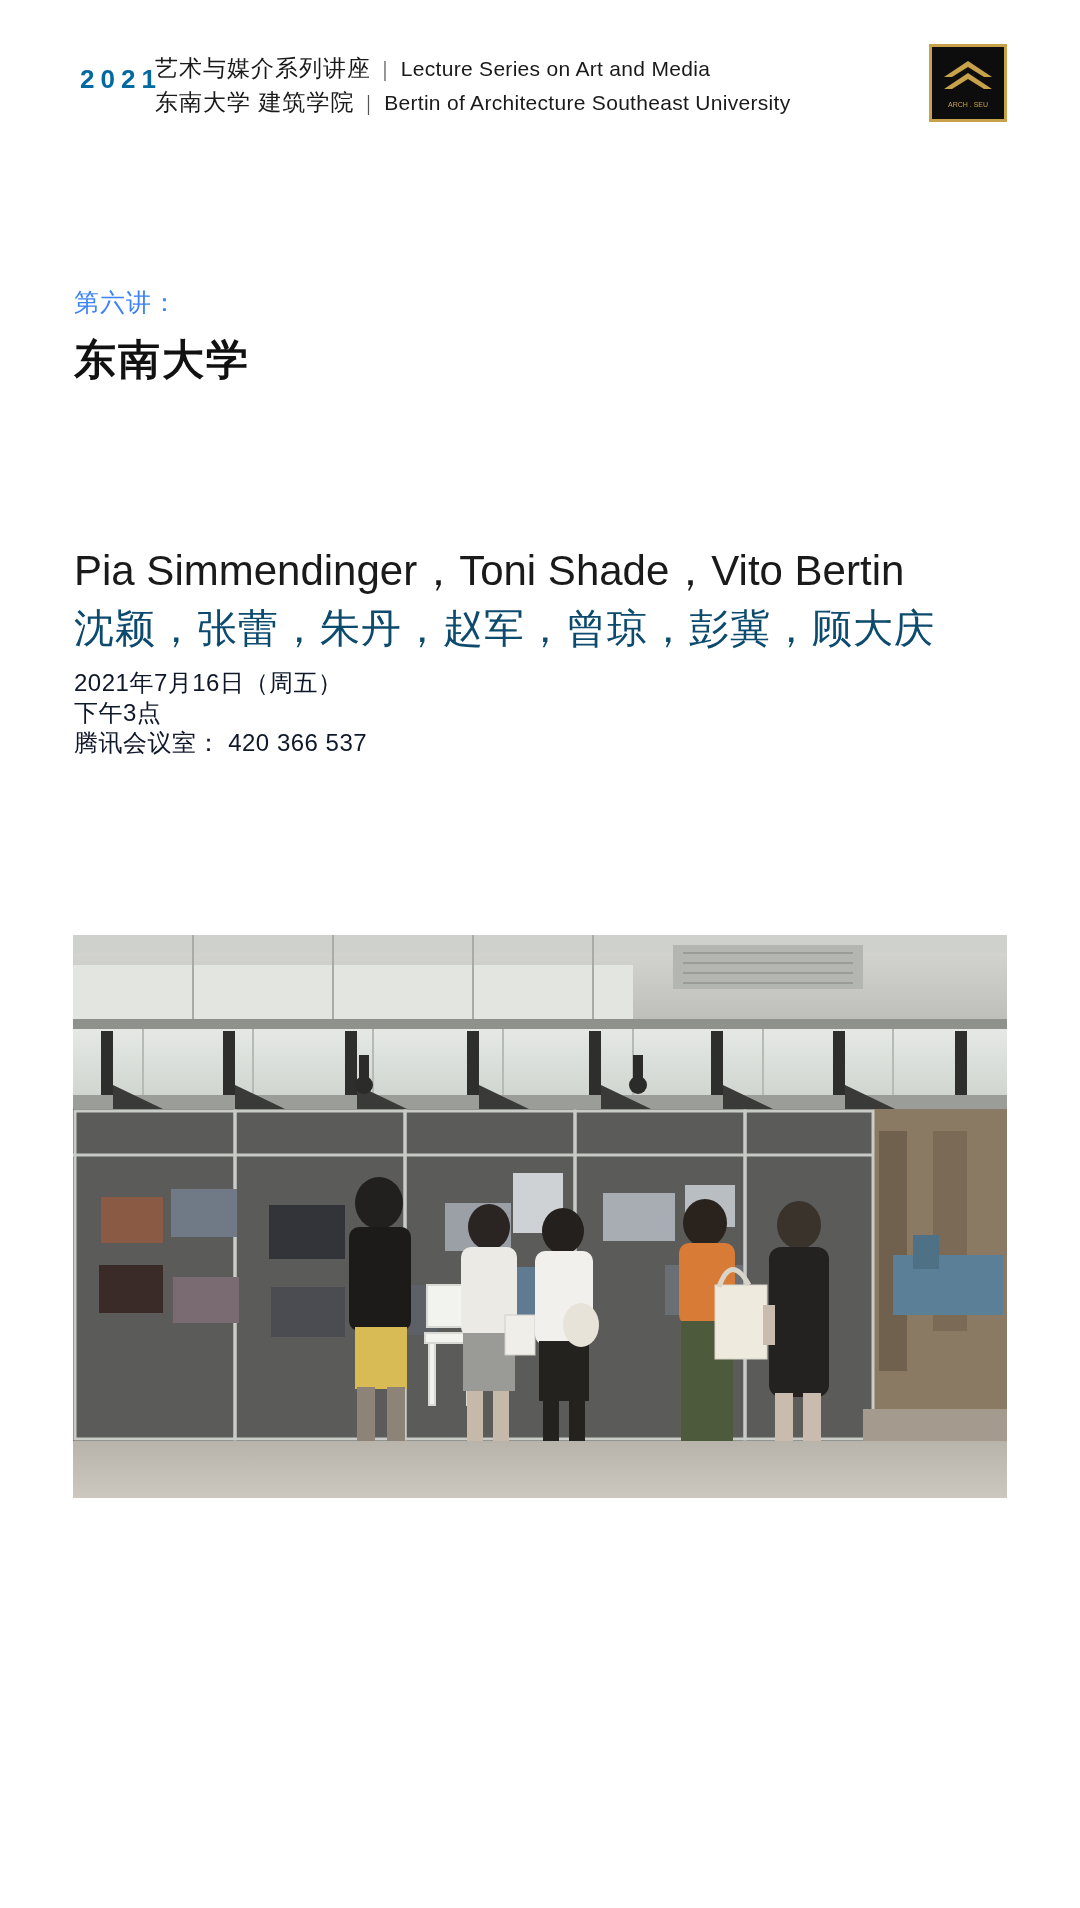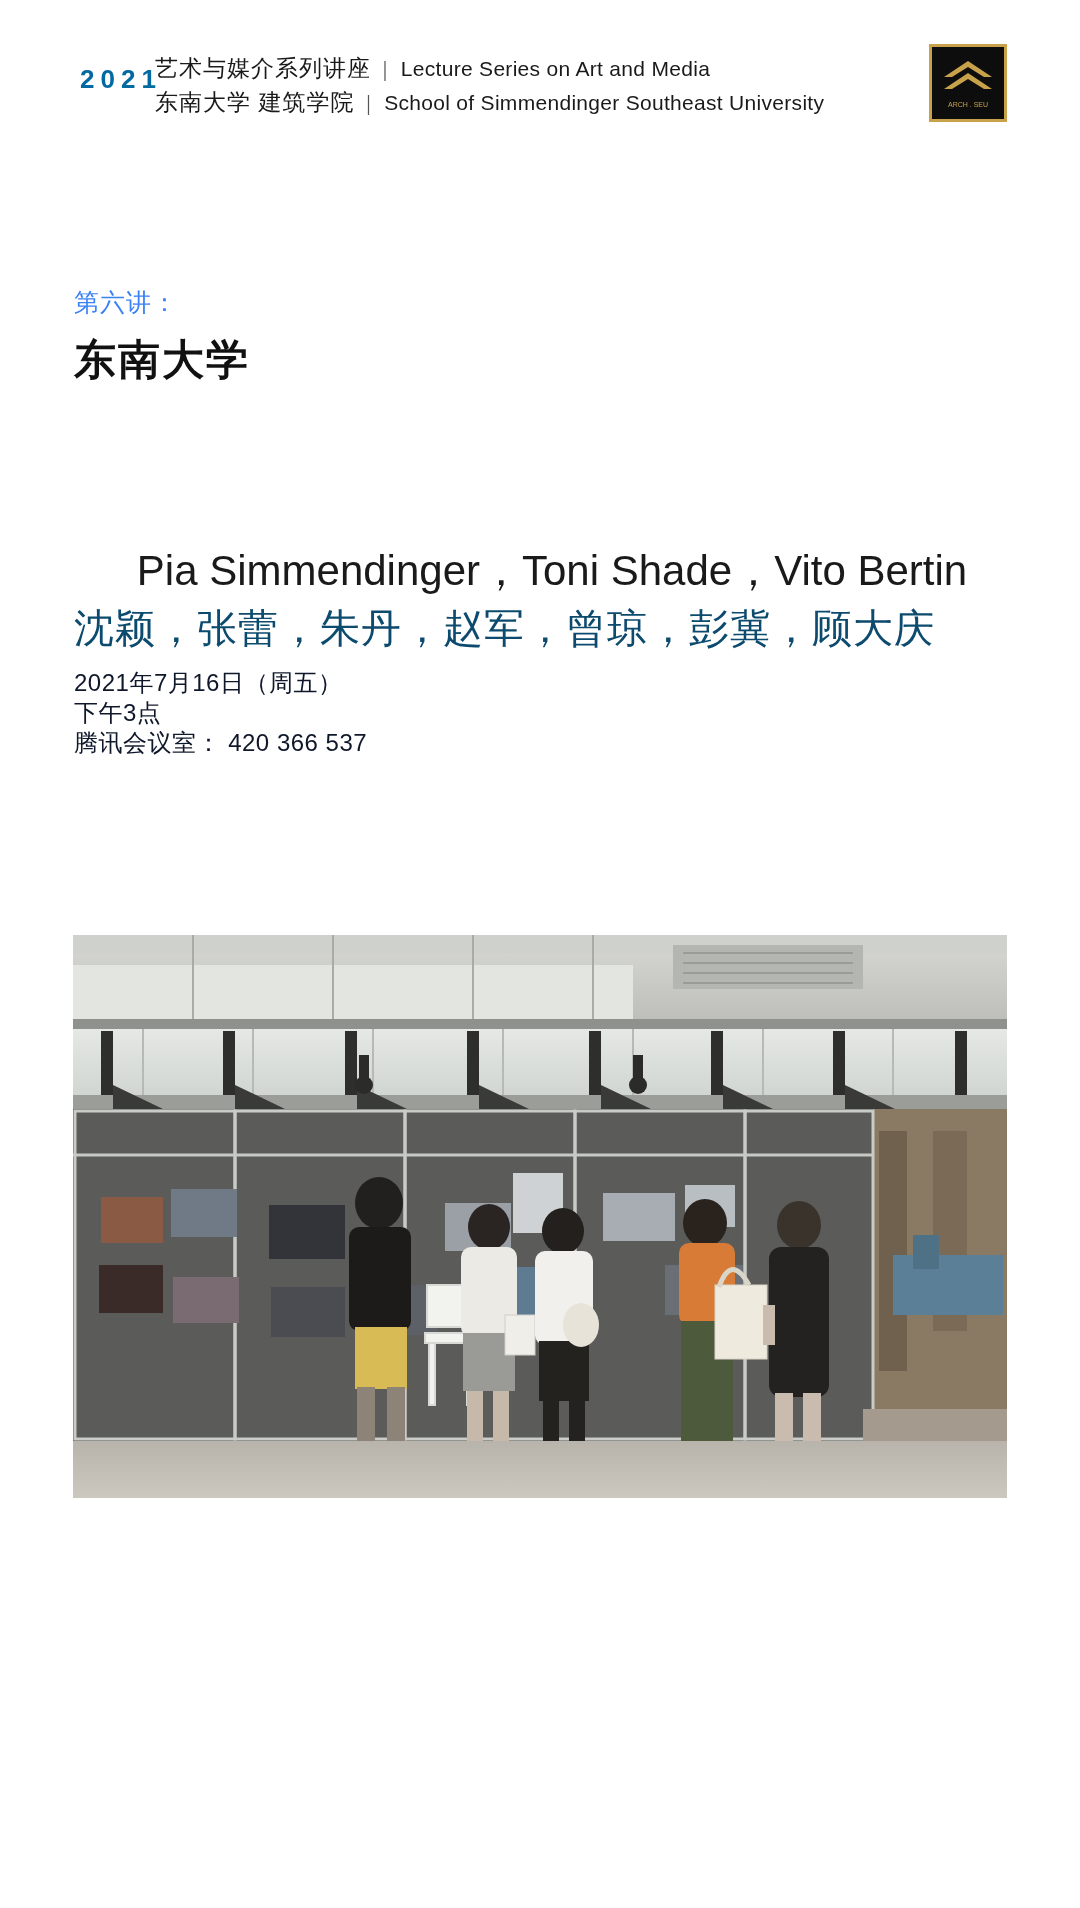--- a/index.html
+++ b/index.html
@@ -108,21 +108,20 @@
     left: 74px;
     top: 545px;
     right: 50px;
   }
   .speakers-en {
     font-size: 42px;
     line-height: 1.25;
     letter-spacing: 0px;
     color: #1a1a1a;
     white-space: nowrap;
-    text-align: center;
   }
   .speakers-cn {
     font-size: 40px;
     line-height: 1.3;
     letter-spacing: 1px;
     color: #0c4a6e;
     margin-top: 4px;
     white-space: nowrap;
   }
 
@@ -155,21 +154,21 @@
 </head>
 <body>
 
 <div class="header">
   <div class="header-year">2021</div>
   <div class="header-lines">
     <div class="header-line">
       <span class="cn">艺术与媒介系列讲座</span><span class="sep">｜</span><span class="en">Lecture Series on Art and Media</span>
     </div>
     <div class="header-line">
-      <span class="cn">东南大学 建筑学院</span><span class="sep">｜</span><span class="en">School of Simmendinger Southeast University</span>
+      <span class="cn">东南大学 建筑学院</span><span class="sep">｜</span><span class="en">Bertin of Architecture Southeast University</span>
     </div>
   </div>
 </div>
 
 <div class="logo">
   <svg width="72" height="72" viewBox="0 0 72 72">
     <rect x="0" y="0" width="72" height="72" fill="#0d0d0d"></rect>
     <polygon points="36,14 60,30 52,30 36,20 20,30 12,30" fill="#c8a24a"></polygon>
     <polygon points="36,26 60,42 52,42 36,32 20,42 12,42" fill="#c8a24a"></polygon>
     <text x="36" y="60" fill="#c8a24a" font-size="7" text-anchor="middle" font-family="Liberation Sans, sans-serif">ARCH . SEU</text>

